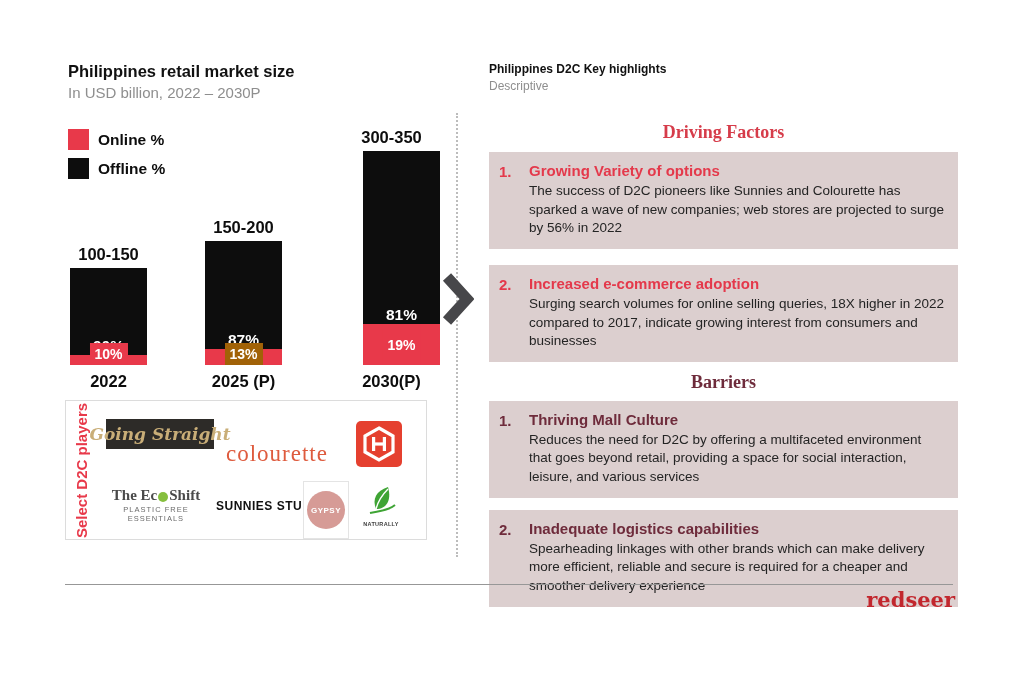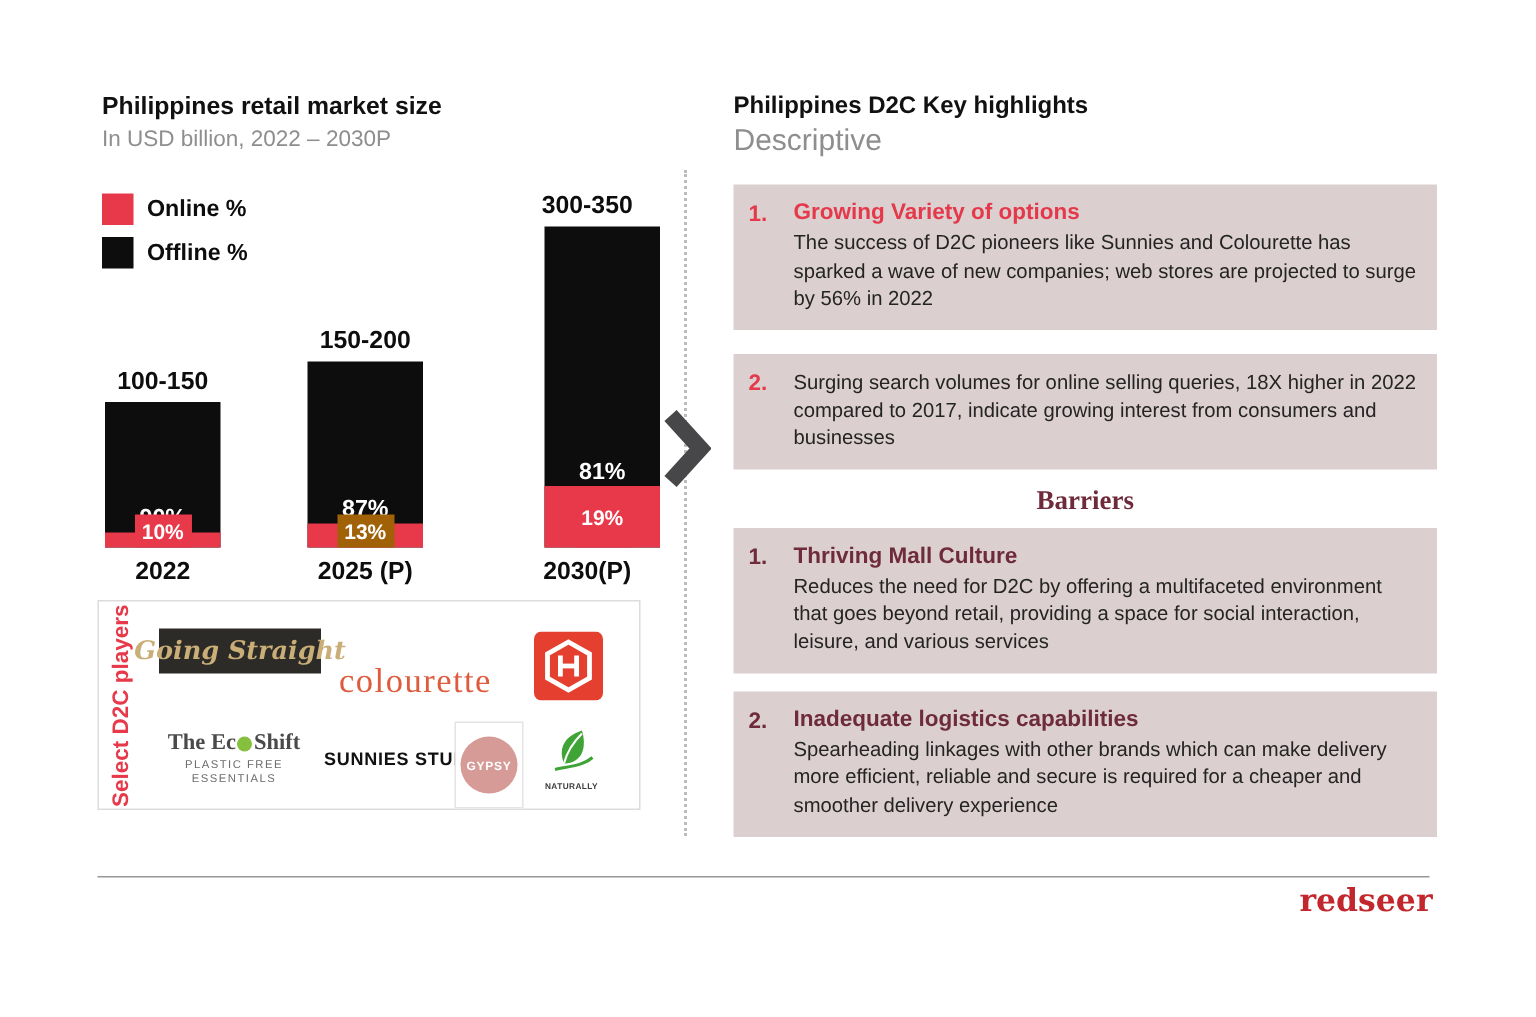--- a/index.html
+++ b/index.html
@@ -59,22 +59,22 @@
       color:#fff;font-size:8px;font-weight:bold;letter-spacing:0.5px;}
   .logo-leaf{left:290px;top:84px;width:50px;text-align:center;}
   .leaf-tag{font-size:5.5px;color:#3c3c3c;font-weight:bold;letter-spacing:0.3px;}
 
   
   .v-dotted{position:absolute;left:456px;top:113px;height:444px;border-left:2px dotted #bcbcbc;}
   .chevron{position:absolute;left:442px;top:272px;}
 
   
   .r-col{position:absolute;left:489px;top:62px;width:469px;}
-  .r-title{font-size:16px;font-weight:bold;color:#111;margin-bottom:3px;}
-  .r-sub{font-size:20px;color:#8e8e8e;margin-bottom:17px;}
+  .r-title{font-size:12px;font-weight:bold;color:#111;margin-bottom:3px;}
+  .r-sub{font-size:12px;color:#8e8e8e;margin-bottom:29px;}
   .sec-heading{font-family:"Liberation Serif",serif;font-weight:bold;font-size:18px;
       text-align:center;margin-bottom:9px;}
   .sec-heading.red{color:#d63c4a;}
   .sec-heading.maroon{color:#6e2b3b;}
   .hl-box{background:#dccfcf;display:flex;padding:10px 14px 11px 10px;box-sizing:border-box;}
   .hl-num{width:30px;flex:none;font-size:15px;font-weight:bold;padding-top:1px;}
   .hl-content{flex:1;}
   .hl-title{font-size:15px;font-weight:bold;margin-bottom:3px;}
   .red-txt{color:#e4394b;}
   .maroon-txt{color:#6e2b3b;}
@@ -185,32 +185,34 @@
   <div class="chevron">
     <svg width="32" height="54" viewBox="0 0 32 54">
       <polyline points="5,5 25,27 5,49" fill="none" stroke="#47474a" stroke-width="11" stroke-linejoin="miter"></polyline>
     </svg>
   </div>
 
   <div class="r-col">
     <div class="r-title">Philippines D2C Key highlights</div>
     <div class="r-sub">Descriptive</div>
 
+    <div class="sec-heading red">Driving Factors</div>
 
     <div class="hl-box mb16">
       <div class="hl-num red-txt">1.</div>
       <div class="hl-content">
         <div class="hl-title red-txt">Growing Variety of options</div>
         <div class="hl-body">The success of D2C pioneers like Sunnies and Colourette has sparked a wave of new companies; web stores are projected to surge by 56% in 2022</div>
       </div>
     </div>
 
     <div class="hl-box mb10">
       <div class="hl-num red-txt">2.</div>
       <div class="hl-content">
+        <div class="hl-title red-txt">Increased e-commerce adoption</div>
         <div class="hl-body">Surging search volumes for online selling queries, 18X higher in 2022 compared to 2017, indicate growing interest from consumers and businesses</div>
       </div>
     </div>
 
     <div class="sec-heading maroon mb8">Barriers</div>
 
     <div class="hl-box mb12">
       <div class="hl-num maroon-txt">1.</div>
       <div class="hl-content">
         <div class="hl-title maroon-txt">Thriving Mall Culture</div>

